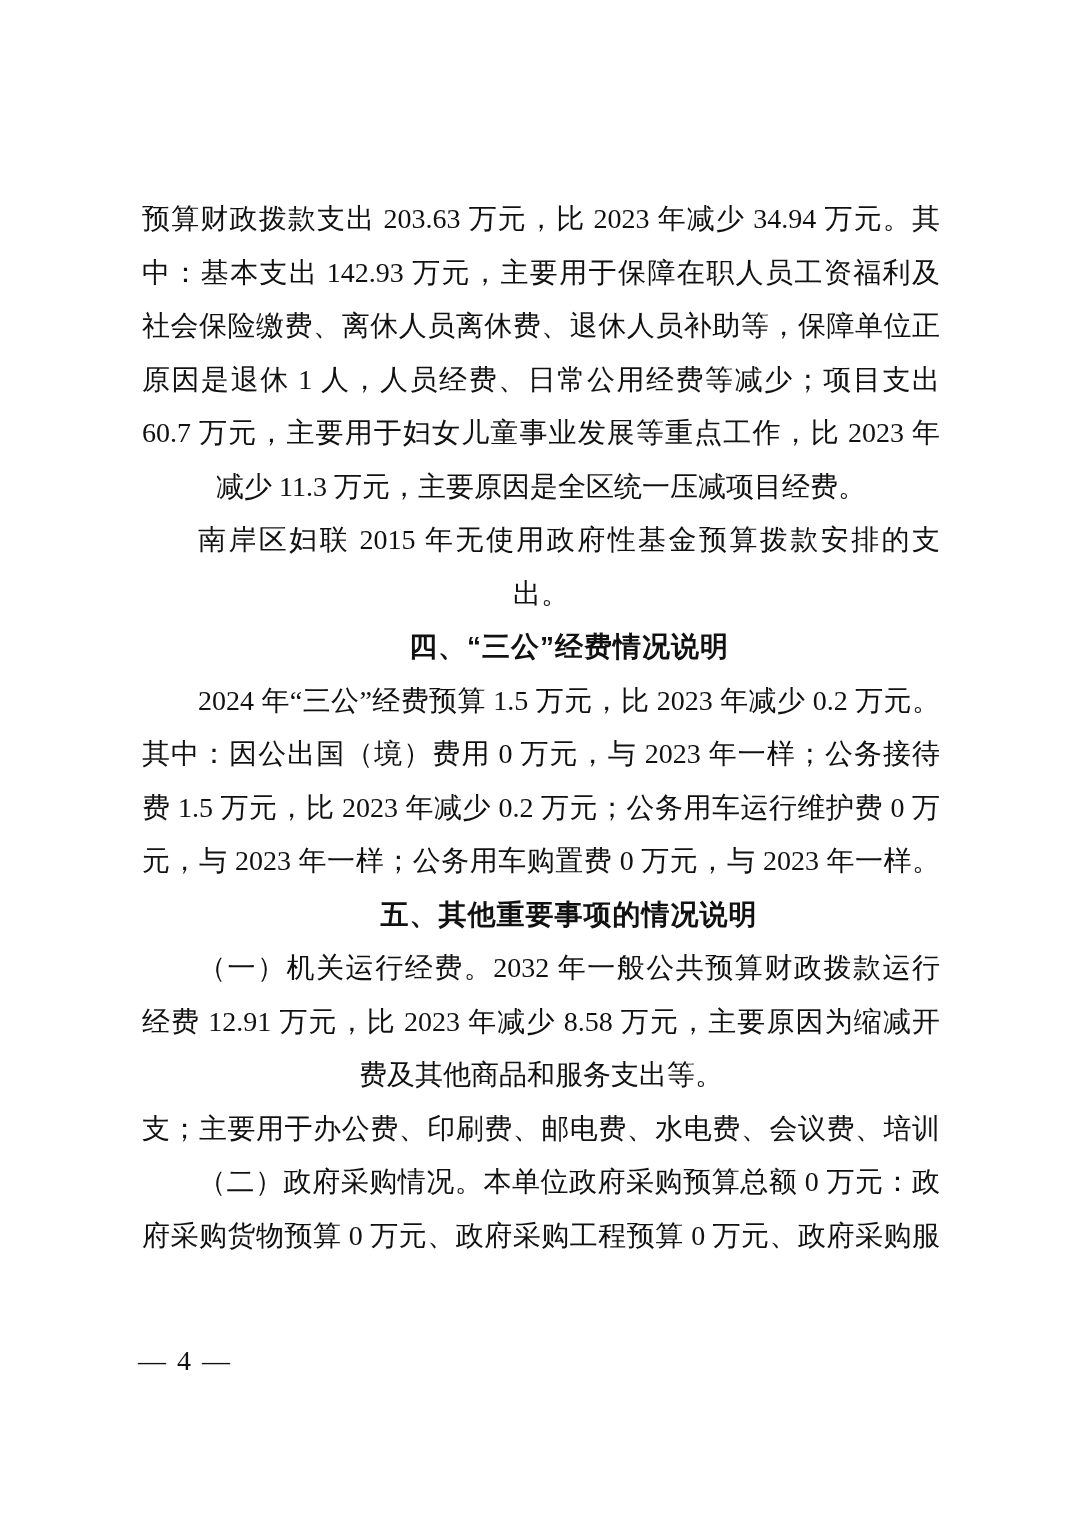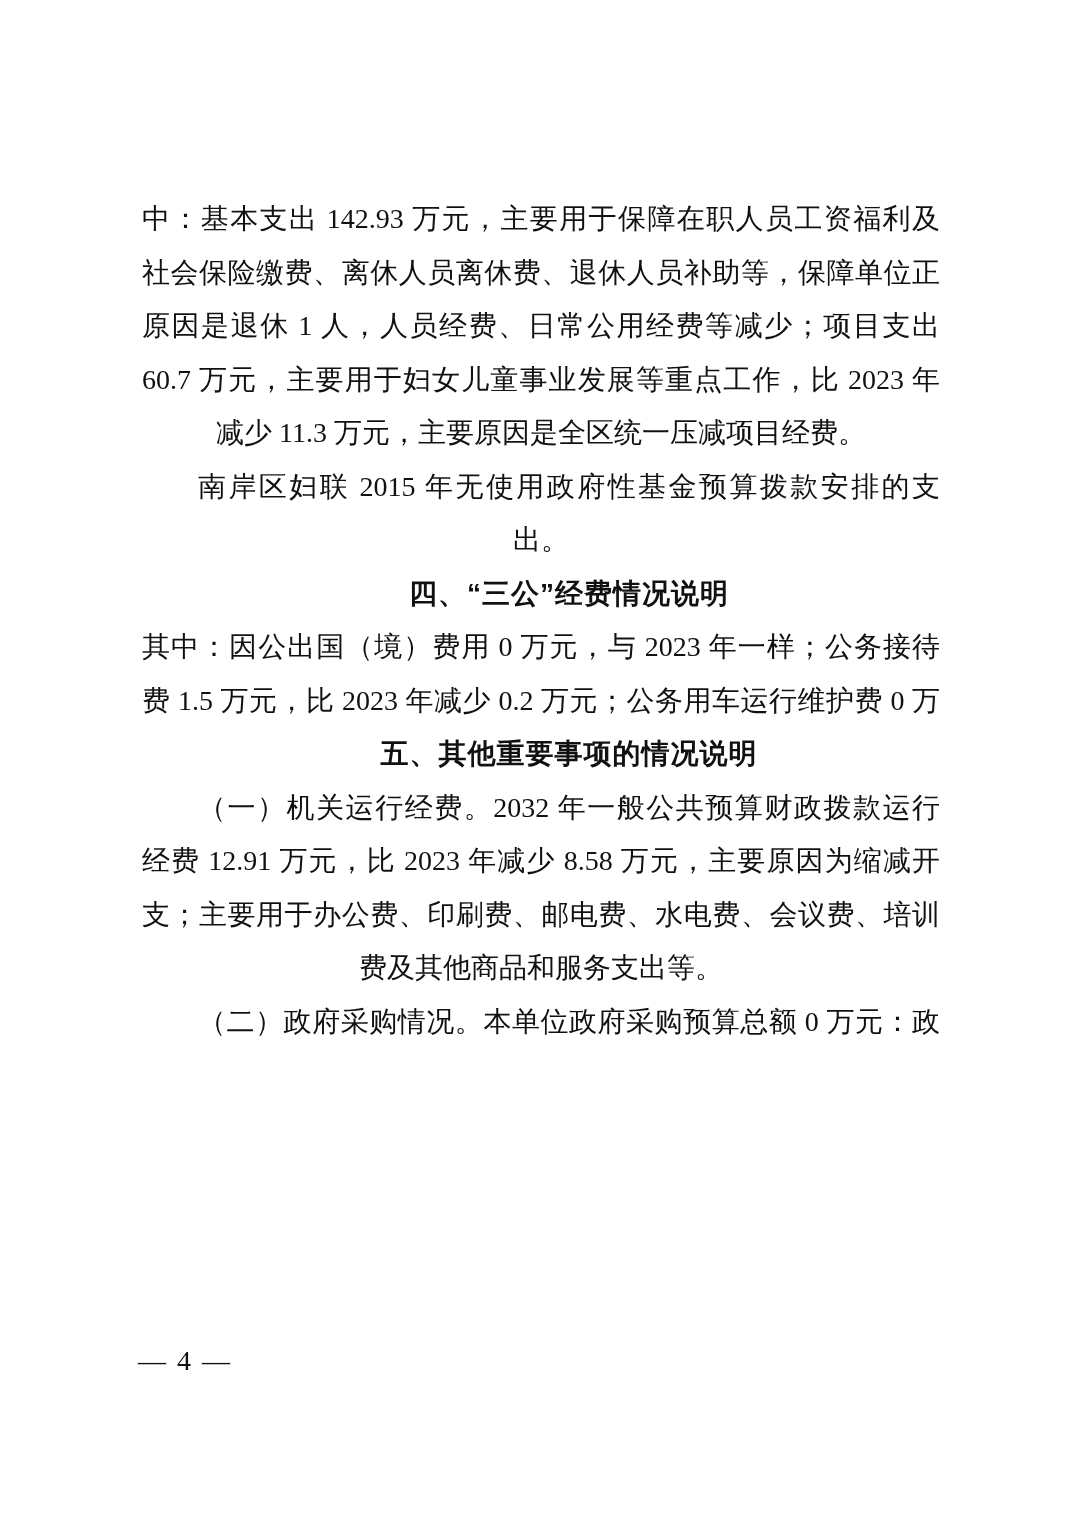--- a/index.html
+++ b/index.html
@@ -47,32 +47,36 @@
     font-size: 28px;
     line-height: 40px;
     letter-spacing: 2px;
   }
 </style>
 </head>
 <body>
 
 <div class="page">
   <div class="doc">
+    <div class="ln j">预算财政拨款支出 203.63 万元，比 2023 年减少 34.94 万元。其</div>
     <div class="ln j">中：基本支出 142.93 万元，主要用于保障在职人员工资福利及</div>
     <div class="ln j">社会保险缴费、离休人员离休费、退休人员补助等，保障单位正</div>
     <div class="ln j">原因是退休 1 人，人员经费、日常公用经费等减少；项目支出</div>
     <div class="ln j">60.7 万元，主要用于妇女儿童事业发展等重点工作，比 2023 年</div>
     <div class="ln">减少 11.3 万元，主要原因是全区统一压减项目经费。</div>
     <div class="ln j ind">南岸区妇联 2015 年无使用政府性基金预算拨款安排的支</div>
     <div class="ln">出。</div>
     <div class="ln ind h">四、“三公”经费情况说明</div>
+    <div class="ln j ind">2024 年“三公”经费预算 1.5 万元，比 2023 年减少 0.2 万元。</div>
     <div class="ln j">其中：因公出国（境）费用 0 万元，与 2023 年一样；公务接待</div>
     <div class="ln j">费 1.5 万元，比 2023 年减少 0.2 万元；公务用车运行维护费 0 万</div>
+    <div class="ln j">元，与 2023 年一样；公务用车购置费 0 万元，与 2023 年一样。</div>
     <div class="ln ind h">五、其他重要事项的情况说明</div>
     <div class="ln j ind">（一）机关运行经费。2032 年一般公共预算财政拨款运行</div>
     <div class="ln j">经费 12.91 万元，比 2023 年减少 8.58 万元，主要原因为缩减开</div>
+    <div class="ln">费及其他商品和服务支出等。</div>
     <div class="ln j">支；主要用于办公费、印刷费、邮电费、水电费、会议费、培训</div>
-    <div class="ln">费及其他商品和服务支出等。</div>
     <div class="ln j ind">（二）政府采购情况。本单位政府采购预算总额 0 万元：政</div>
+    <div class="ln j">府采购货物预算 0 万元、政府采购工程预算 0 万元、政府采购服</div>
   </div>
 
   <div class="footer">— 4 —</div>
 </div>
 
 </body></html>

